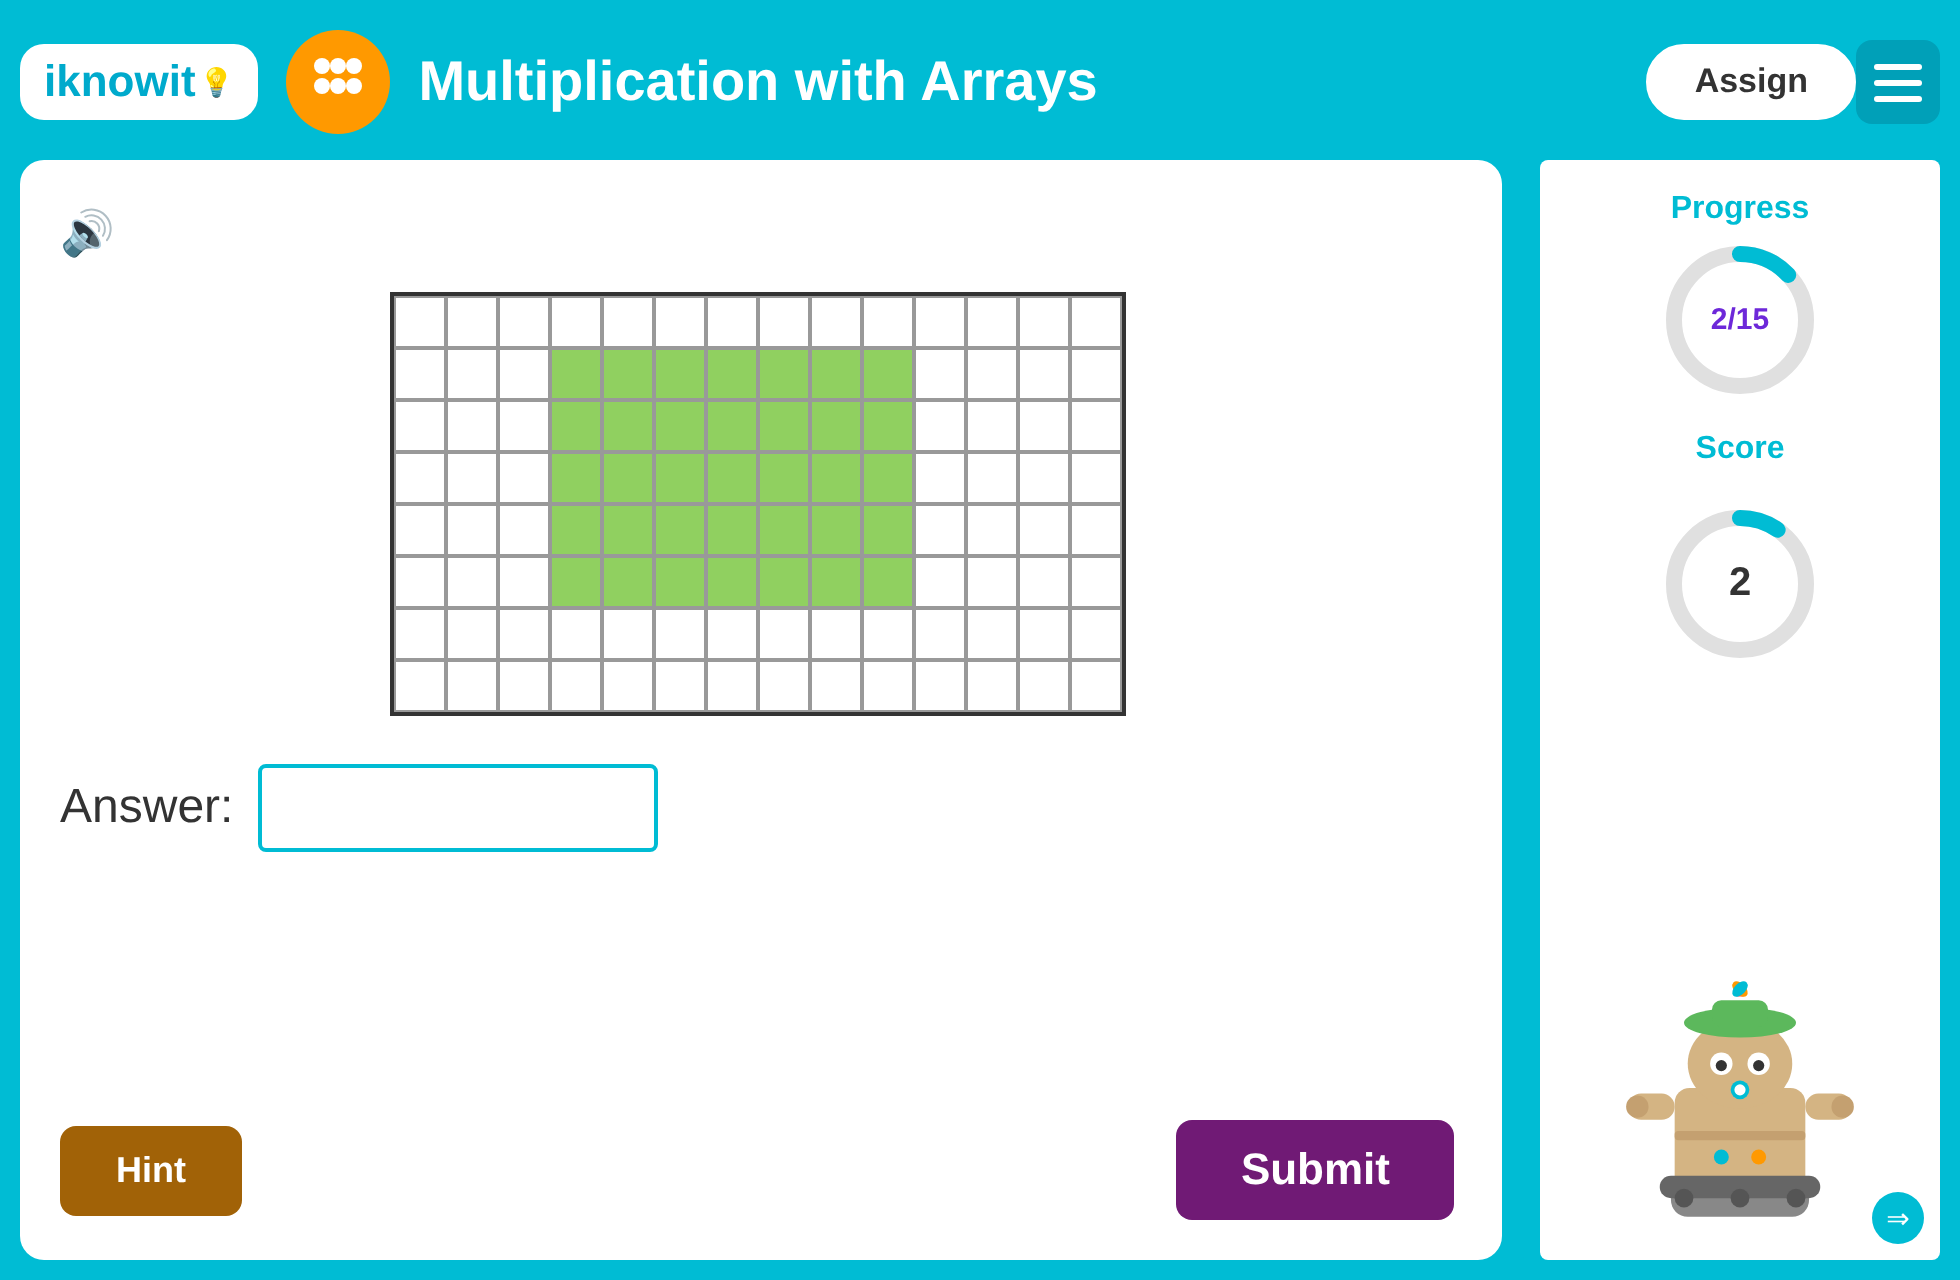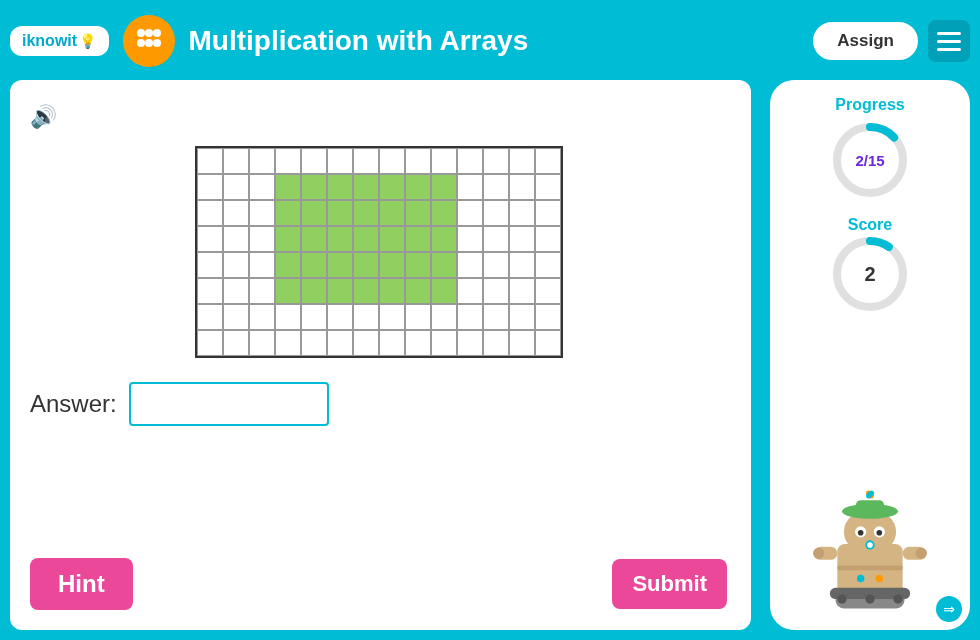--- a/index.html
+++ b/index.html
@@ -33,21 +33,21 @@
     .logo-box {
       background: white;
       border-radius: 12px;
       padding: 6px 12px;
       margin-right: 14px;
       display: flex;
       align-items: center;
     }
 
     .logo-text {
-      font-size: 16px;
+      font-size: 22px;
       font-weight: bold;
       color: #00aacc;
     }
 
     .logo-bulb {
       font-size: 14px;
       color: #ffcc00;
       margin-left: 2px;
     }
 
@@ -70,21 +70,20 @@
     .lesson-title {
       color: white;
       font-size: 28px;
       font-weight: 600;
       flex: 1;
     }
 
     .header-right {
       display: flex;
       align-items: center;
-      gap: 10px;
     }
 
     .assign-btn {
       background: white;
       border: 2px solid white;
       border-radius: 20px;
       padding: 7px 22px;
       font-size: 17px;
       font-weight: bold;
       color: #333;
@@ -134,21 +133,21 @@
     
     .divider {
       width: 3px;
       background: #00bcd4;
       border-radius: 2px;
     }
 
     
     .right-panel {
       background: white;
-      border-radius: 24px;
+      border-radius: 4px;
       width: 200px;
       display: flex;
       flex-direction: column;
       align-items: center;
       padding: 16px 10px;
       position: relative;
       overflow: hidden;
     }
 
     
@@ -226,36 +225,36 @@
 
     
     .buttons-row {
       display: flex;
       justify-content: space-between;
       align-items: center;
       margin-top: auto;
     }
 
     .hint-btn {
-      background: #ec4899;
+      background: #a16207;
       color: white;
       border: none;
       border-radius: 8px;
       padding: 12px 28px;
-      font-size: 24px;
+      font-size: 18px;
       font-weight: bold;
       cursor: pointer;
     }
 
     .submit-btn {
-      background: #ec4899;
+      background: #701a75;
       color: white;
       border: none;
       border-radius: 8px;
-      padding: 12px 20px;
+      padding: 12px 32px;
       font-size: 22px;
       font-weight: bold;
       cursor: pointer;
       margin-left: 20px;
     }
 
     
     .progress-section {
       text-align: center;
       margin-bottom: 16px;
@@ -292,21 +291,21 @@
 
     .score-section {
       text-align: center;
       margin-bottom: 16px;
     }
 
     .score-label {
       font-size: 16px;
       font-weight: bold;
       color: #00bcd4;
-      margin-bottom: 0;
+      margin-bottom: 18px;
     }
 
     .score-circle-container {
       position: relative;
       width: 80px;
       height: 80px;
       margin: 0 auto;
     }
 
     .score-circle-container svg {

